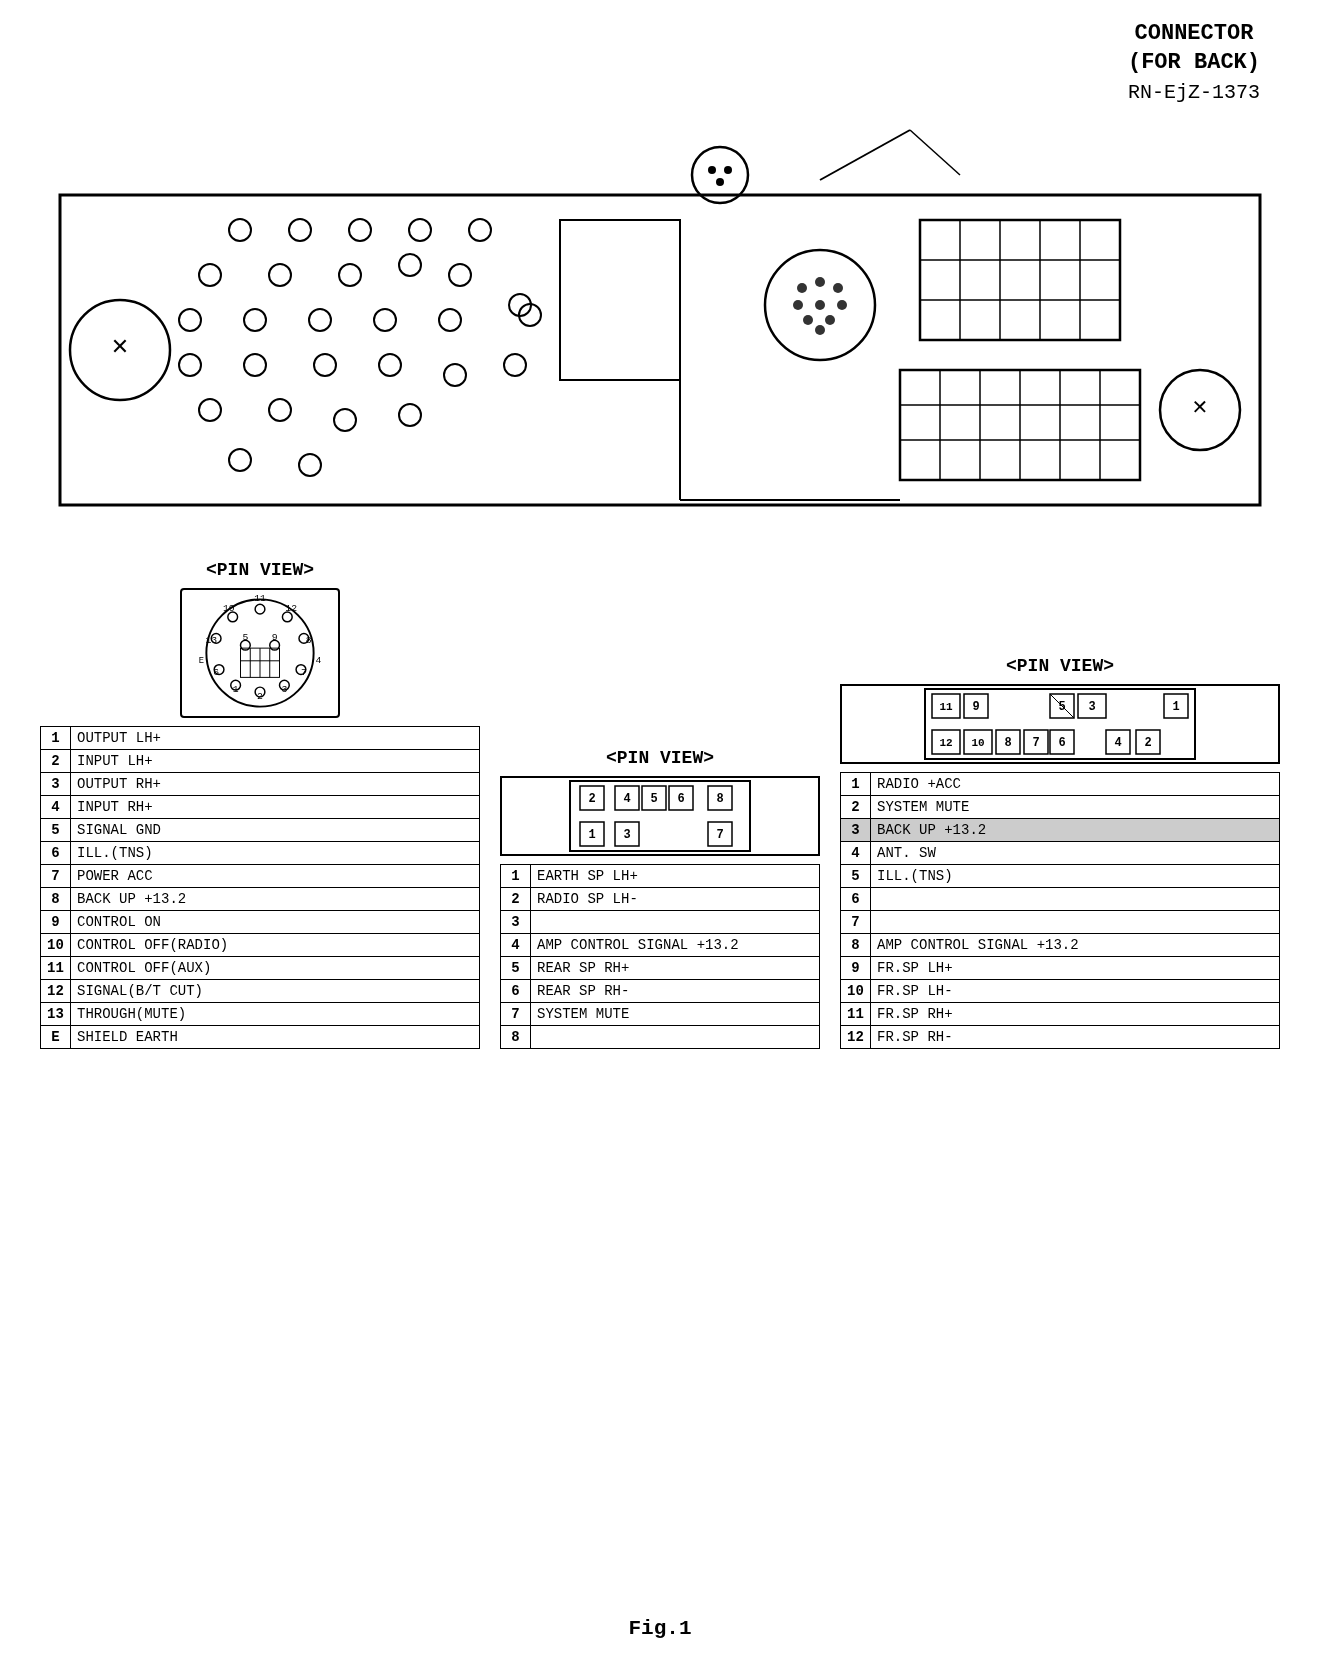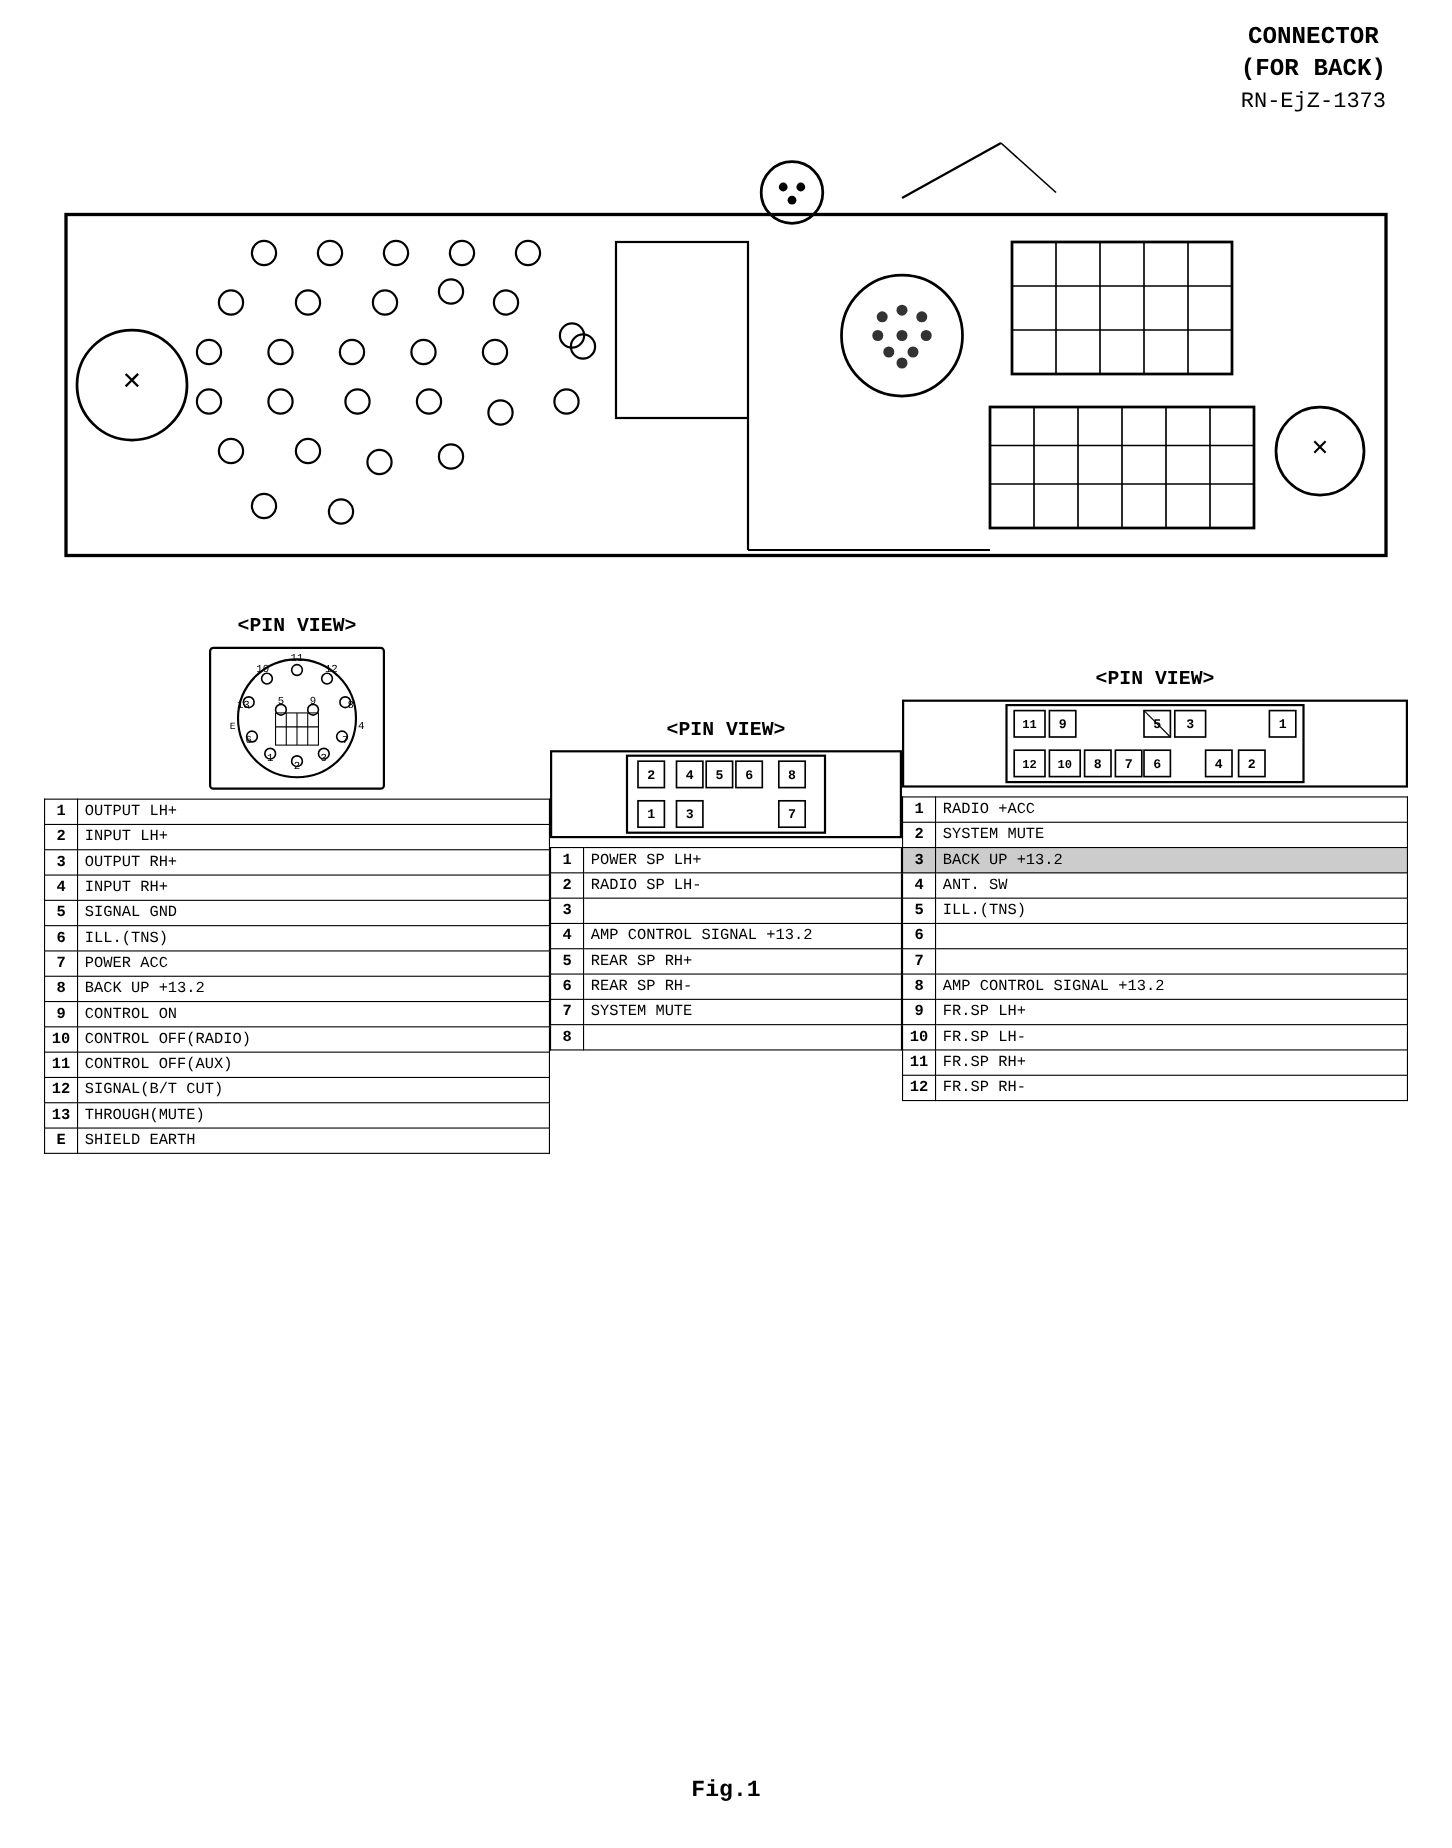--- a/index.html
+++ b/index.html
@@ -48,21 +48,22 @@
       height: 420px;
     }
 
     
     .pin-views-section {
       position: absolute;
       top: 560px;
       left: 40px;
       right: 40px;
       display: flex;
-      align-items: center;
+      gap: 20px;
+      align-items: flex-end;
     }
 
     .pin-view-block {
       flex: 1;
     }
 
     .pin-view-title {
       font-size: 18px;
       font-weight: bold;
       text-align: center;
@@ -348,21 +349,21 @@
           <text x="67" y="62" text-anchor="middle" font-size="12" font-weight="bold">3</text>
           <rect x="148" y="46" width="24" height="24" fill="none" stroke="#000" stroke-width="1.5"></rect>
           <text x="160" y="62" text-anchor="middle" font-size="12" font-weight="bold">7</text>
         </svg>
       </div>
 
       <table class="pin-table">
         <tbody id="pin-table-center-body">
             <tr>
               <td>1</td>
-              <td>POWER SP LH+</td>
+              <td>EARTH SP LH+</td>
             </tr>
             <tr>
               <td>2</td>
               <td>RADIO SP LH-</td>
             </tr>
             <tr>
               <td>3</td>
               <td></td>
             </tr>
             <tr>

